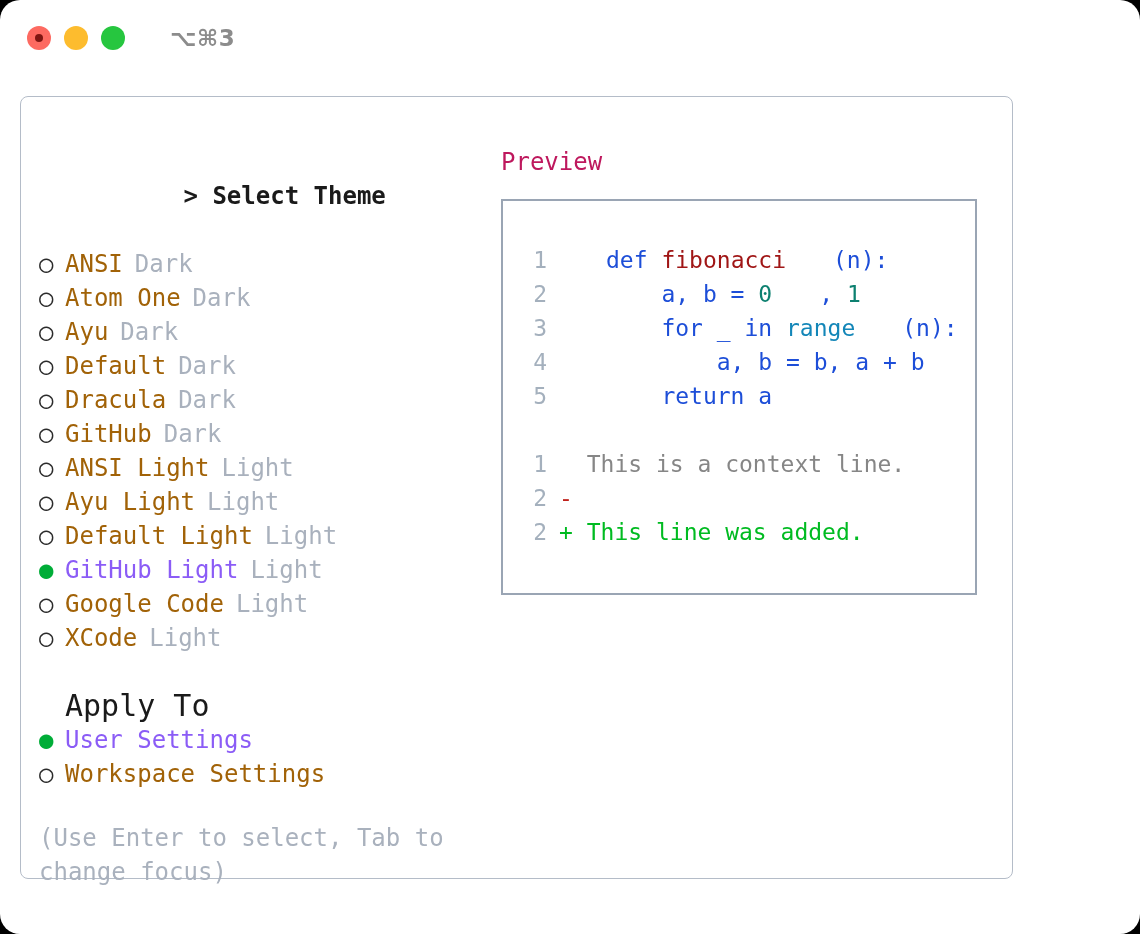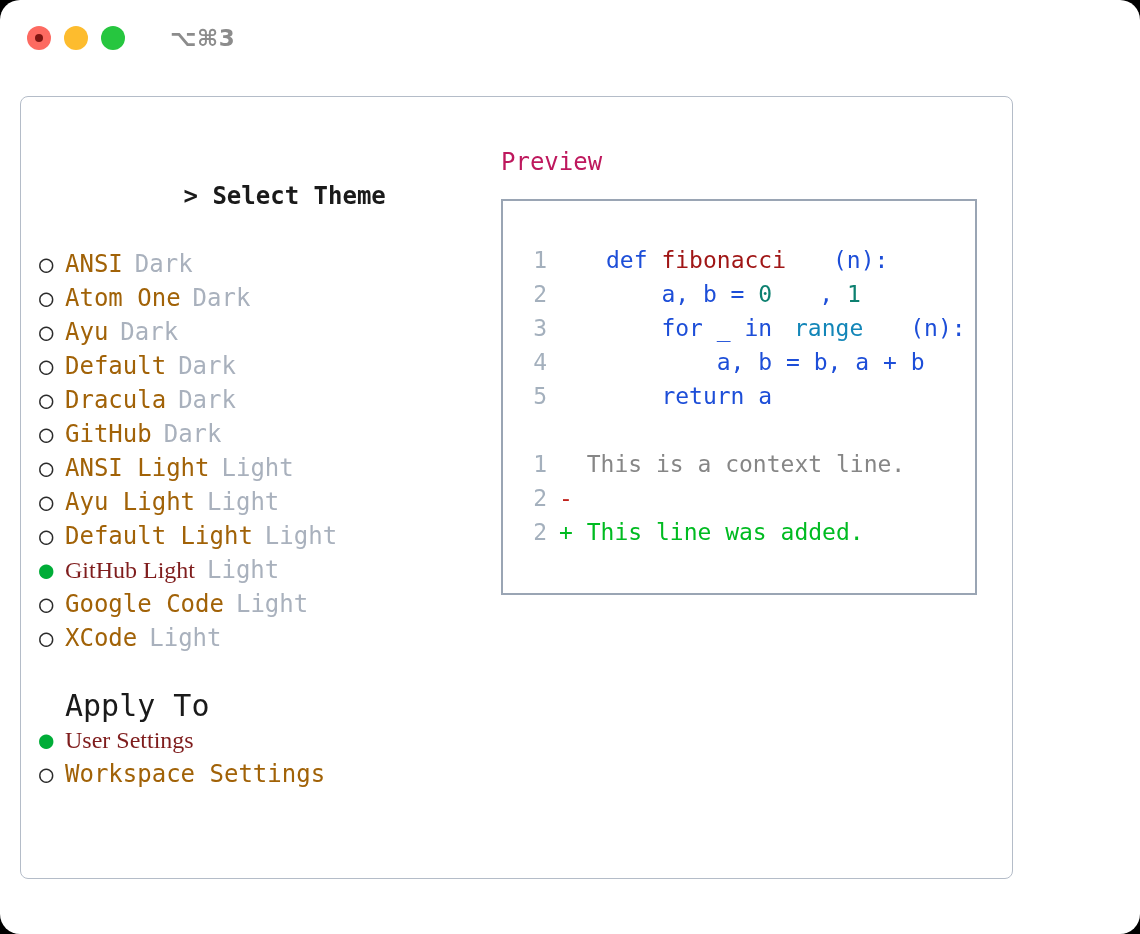--- a/index.html
+++ b/index.html
@@ -120,21 +120,21 @@
     color: #2b2b2b;
     white-space: pre;
   }
   .bullet {
     display: inline-block;
     width: 26px;
     flex: 0 0 26px;
     color: #2b2b2b;
   }
   .opt-row.selected .bullet { color: #00ad38; }
-  .opt-row.selected .opt-label { color: #7f1d1d; font-family: Liberation Serif, serif; }
+  .opt-row.selected .opt-label { color: #8b5cf6; }
   .opt-label { color: #a16207; }
   .opt-suffix { color: #a9b1bd; }
   .opt-gap { display: inline-block; width: 12px; }
 
   .apply-title {
     font-size: 30px;
     line-height: 34px;
     color: #1a1a1a;
     padding-left: 26px;
     white-space: pre;
@@ -194,21 +194,21 @@
     width: 28px;
     flex: 0 0 28px;
     text-align: right;
     color: #a4b0bd;
     margin-right: 12px;
   }
   .code-text { color: #1d4ed8; margin-left: 47px; }
 
   .tok-func   { color: #a01616; }
   .tok-num    { color: #0d8070; }
-  .tok-builtin{ color: #1386b8; margin-left: 8px; }
+  .tok-builtin{ color: #1386b8; }
 
   .diff-gap { height: 34px; }
 
   .diff-ctx { color: #868686; }
   .diff-del { color: #c0211b; }
   .diff-add { color: #00bb21; }
 </style>
 </head>
 <body>
 
@@ -249,20 +249,21 @@
 
         <div class="spacer-row"></div>
 
         <div class="apply-title">Apply To</div>
 
         <div class="opt-list" id="apply-list">
             <div class="opt-row selected"><span class="bullet">●</span><span class="opt-label">User Settings</span></div>
             <div class="opt-row"><span class="bullet">○</span><span class="opt-label">Workspace Settings</span></div>
           </div>
 
+        <div class="hint">(Use Enter to select, Tab to change focus)</div>
       </div>
 
       <div class="right-col">
         <div class="preview-title">Preview</div>
 
         <div class="preview-box">
           <div class="code-area">
             <div id="code-lines">
                 <div class="code-line"><span class="ln">1</span><span class="code-text">def </span><span class="tok-func">fibonacci</span><span class="code-text">(n):</span></div>
                 <div class="code-line"><span class="ln">2</span><span class="code-text">    a, b = </span><span class="tok-num">0</span><span class="code-text">, </span><span class="tok-num">1</span></div>

